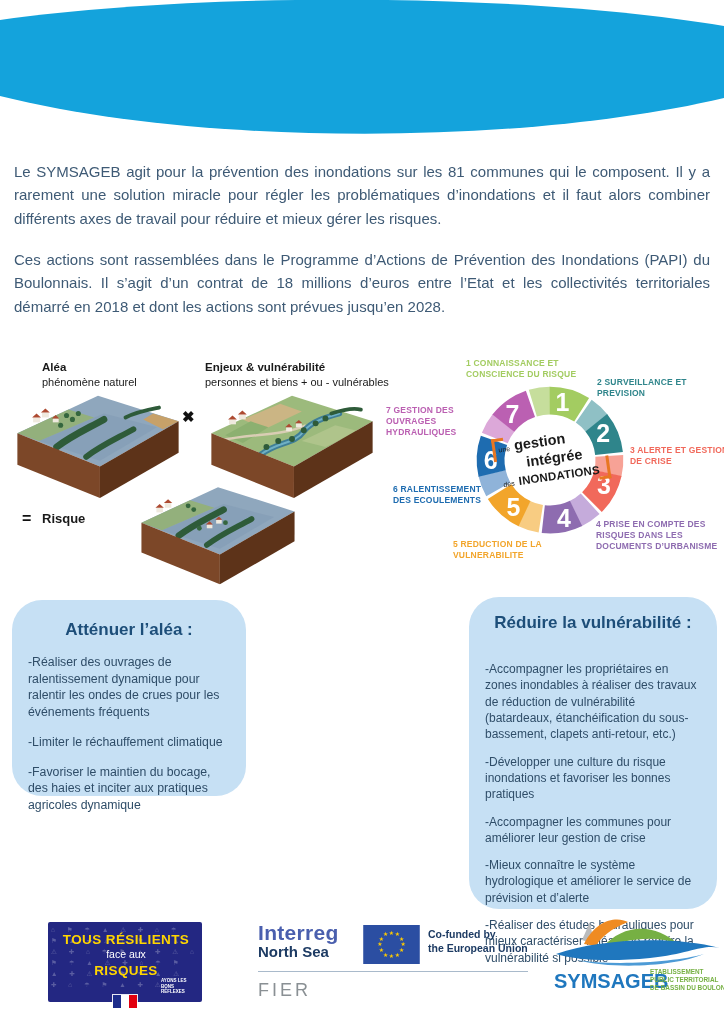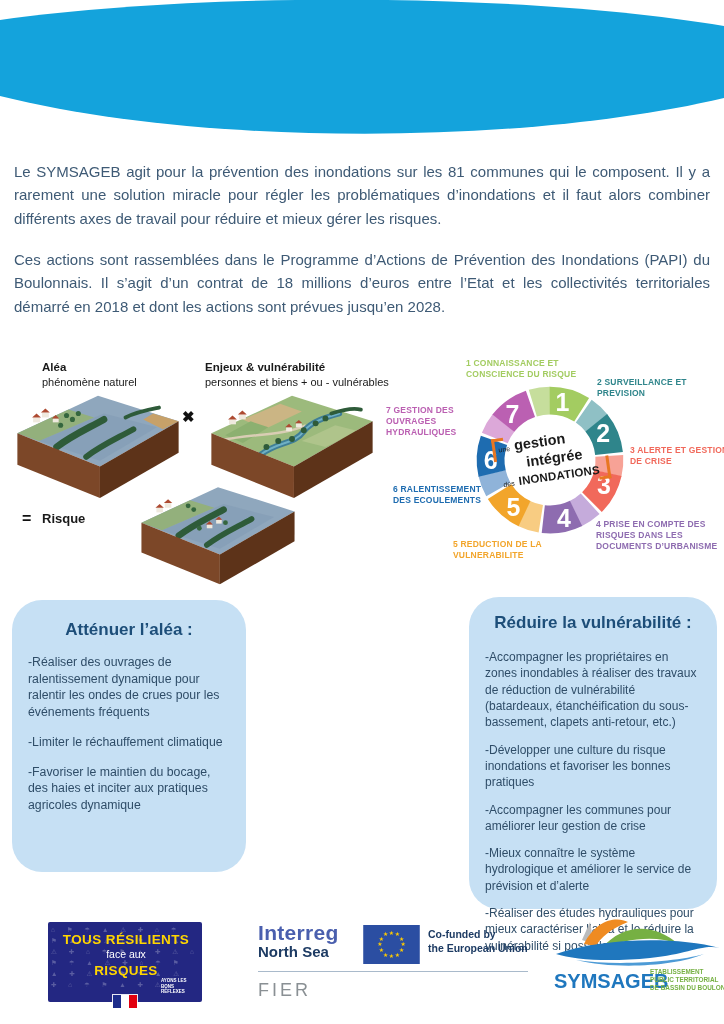--- a/index.html
+++ b/index.html
@@ -39,26 +39,26 @@
   .br{position:absolute;width:9px;height:20px;}
   #br-open{left:-6px;top:0;border-left:3px solid #E87722;border-top:3px solid #E87722;}
   #br-close{right:-2px;bottom:-2px;border-right:3px solid #E87722;border-bottom:3px solid #E87722;}
   .ind{padding-left:26px;}
 
   
   .abox{position:absolute;background:#C6E0F4;border-radius:30px;box-sizing:border-box;
     padding:16px 16px 10px 16px;}
   .abox h2{margin:4px 0 14px 0;text-align:center;color:#1D4E79;font-size:17px;}
   .abox p{margin:0 0 13px 0;color:#2F4D68;font-size:12.3px;line-height:1.36;}
-  #box-1{left:12px;top:600px;width:234px;height:272px;}
+  #box-1{left:12px;top:600px;width:234px;height:196px;}
   #box-2{left:257px;top:692px;width:196px;height:118px;}
   #box-2 h2{font-size:16.5px;margin-bottom:12px;}
   #box-3{left:469px;top:597px;width:248px;height:312px;padding-top:12px;}
   #box-3 p{font-size:12px;margin-bottom:11px;}
-  #box-3 h2{margin-bottom:16px;}
+  #box-3 h2{margin-bottom:28px;}
 
   
   #tr-logo{position:absolute;left:48px;top:922px;width:154px;height:80px;
     background:#232782;border-radius:2px;overflow:visible;}
   #tr-pattern{position:absolute;left:0;top:0;width:154px;height:80px;overflow:hidden;
     color:rgba(255,255,255,.25);font-size:6.5px;line-height:11px;letter-spacing:5px;
     word-break:break-all;padding:2px 3px;box-sizing:border-box;}
   #tr-text{position:absolute;left:1px;top:10px;width:154px;text-align:center;}
   #tr-text .y{color:#FFD500;font-weight:bold;font-size:13.5px;letter-spacing:.4px;}
   #tr-text .w{color:#ffffff;font-size:10.5px;line-height:1.5;}

